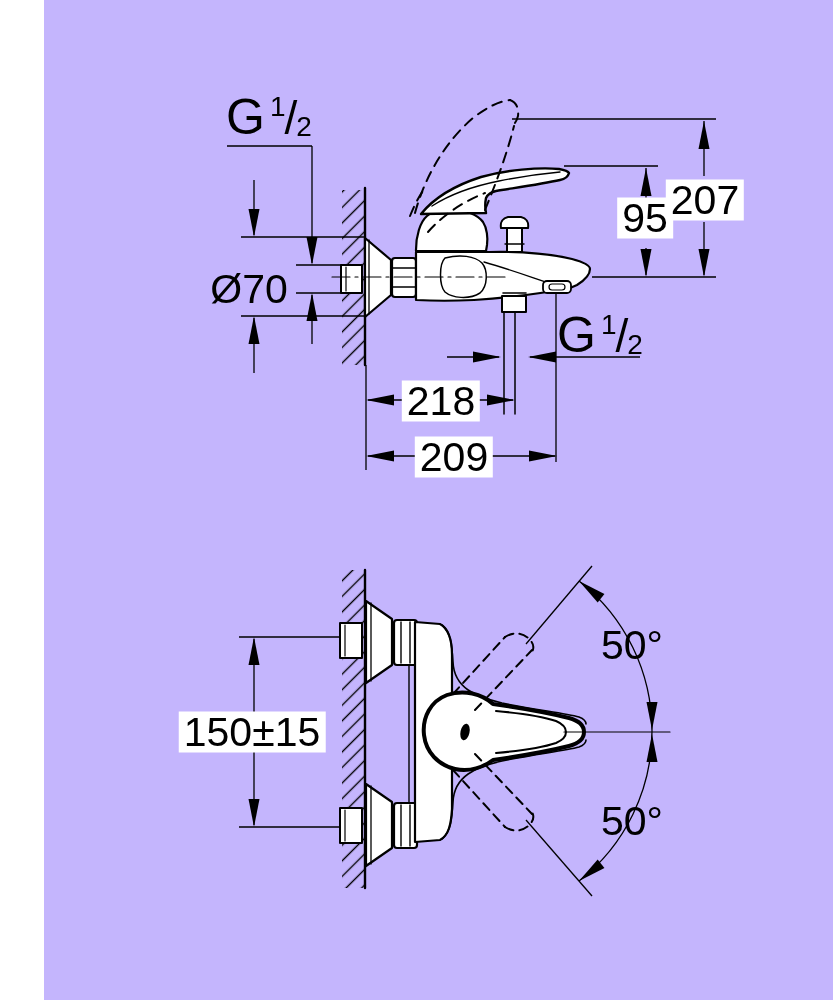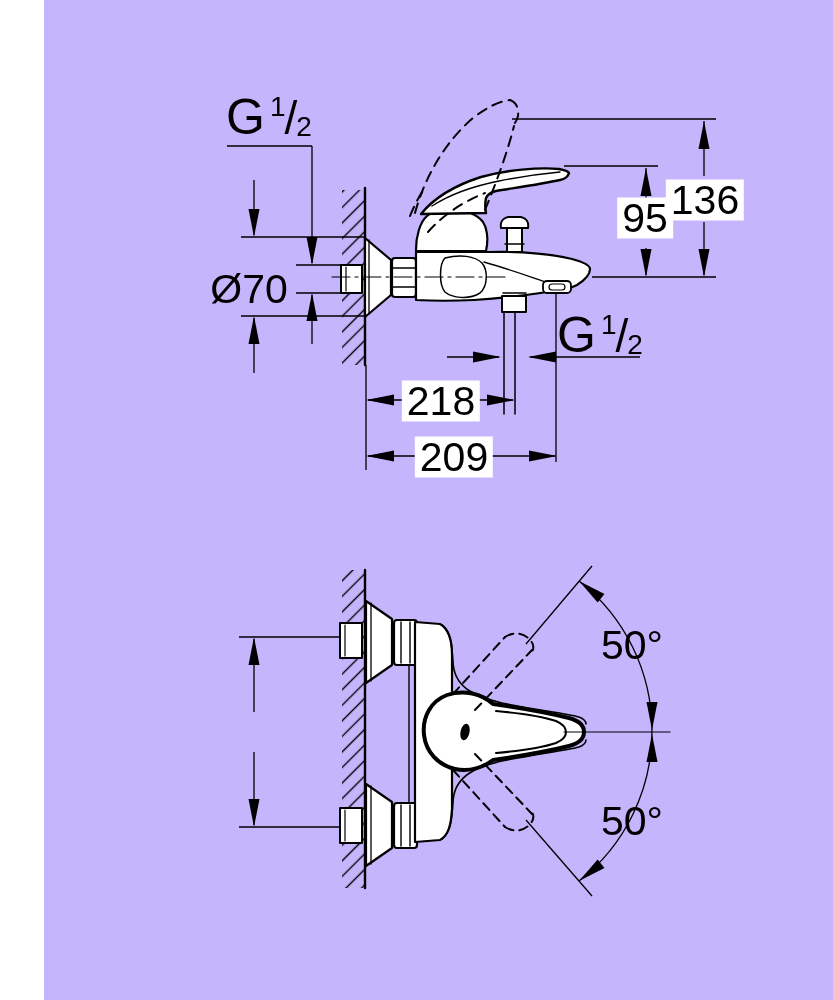--- a/index.html
+++ b/index.html
@@ -232,28 +232,29 @@
 </svg>
 
 <div class="lbl g12" style="left:182px;top:92px">
   <span class="gmain">G</span><span class="fnum">1</span><span class="fslash">/</span><span class="fden">2</span>
 </div>
 
 <div class="lbl center" style="left:205px;top:289px">Ø70</div>
 
 <div class="lbl center bgw" style="left:601px;top:218px">95</div>
 
-<div class="lbl center bgw" style="left:661px;top:200px">136</div>
+<div class="lbl center bgw" style="left:661px;top:200px">207</div>
 
 <div class="lbl g12" style="left:513px;top:310px">
   <span class="gmain">G</span><span class="fnum">1</span><span class="fslash">/</span><span class="fden">2</span>
 </div>
 
 <div class="lbl center bgw" style="left:397px;top:401px">218</div>
 
 <div class="lbl center bgw" style="left:410px;top:457px">209</div>
 
+<div class="lbl center bgw" style="left:208px;top:732px">150±15</div>
 
 <div class="lbl center" style="left:588px;top:645px">50°</div>
 
 <div class="lbl center" style="left:588px;top:821px">50°</div>
 
 </div>
 
 </body></html>

